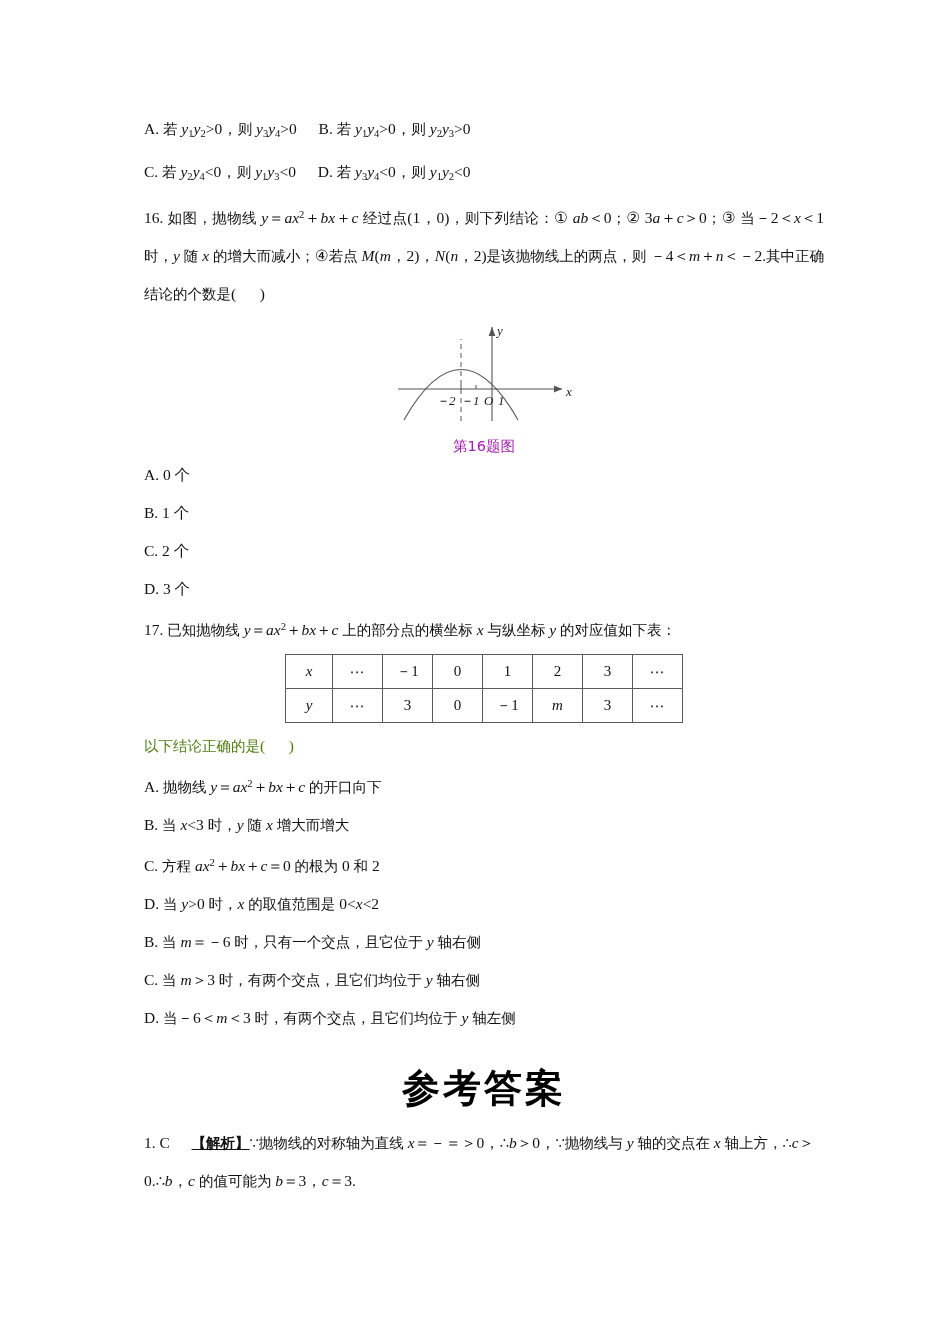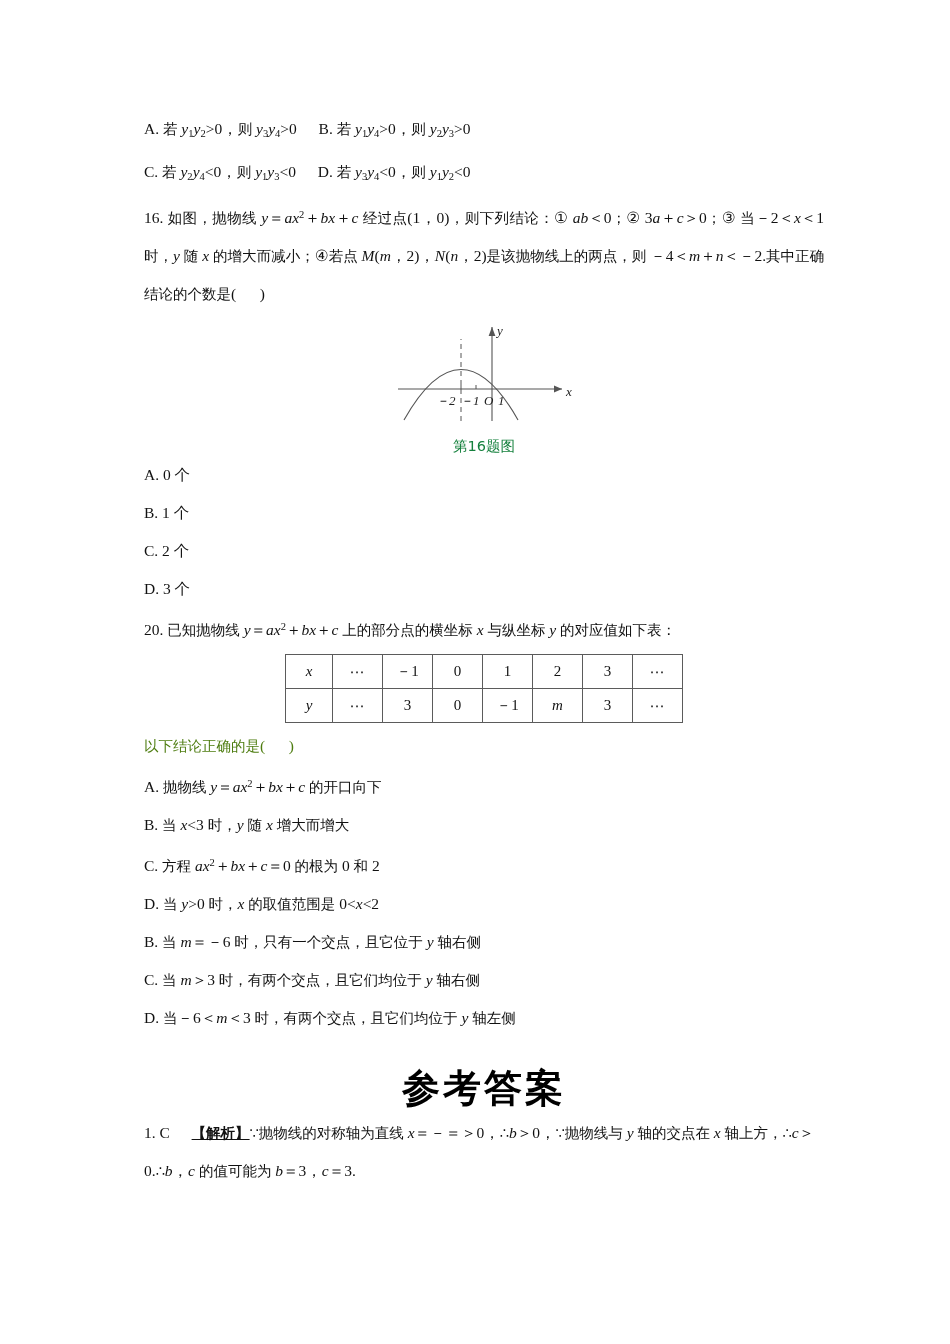--- a/index.html
+++ b/index.html
@@ -71,21 +71,21 @@
   .figure-wrap {
     width: 100%;
     text-align: center;
     margin-top: 4px;
   }
   .figure-caption {
     text-align: center;
     font-size: 14.5px;
     font-family: "DejaVu Sans", "Liberation Sans", sans-serif;
     margin-top: 6px;
-    color: #15803d;
+    color: #a21caf;
   }
 
   
   .table-wrap {
     width: 100%;
     display: flex;
     justify-content: center;
     margin-top: 6px;
     margin-bottom: 4px;
   }
@@ -110,20 +110,21 @@
 
   
   .answers-title {
     text-align: center;
     font-family: "DejaVu Sans", "Liberation Sans", sans-serif;
     font-weight: bold;
     font-size: 38px;
     letter-spacing: 3px;
     color: #000;
     margin-top: 26px;
+    margin-bottom: 10px;
   }
   .ans-line {
     font-size: 15.5px;
     line-height: 38px;
     color: #111;
   }
   .bold-cn {
     font-family: "DejaVu Sans", "Liberation Sans", sans-serif;
     font-weight: bold;
     font-size: 14.5px;
@@ -183,21 +184,21 @@
       </svg>
       <div class="figure-caption">第16题图</div>
     </div>
 
     <div class="opt">A. 0 个</div>
     <div class="opt">B. 1 个</div>
     <div class="opt">C. 2 个</div>
     <div class="opt">D. 3 个</div>
 
     <div class="para">
-      <span class="q-num">20.</span>
+      <span class="q-num">17.</span>
       <span class="cn">已知抛物线</span>
       <i>y</i>＝<i>ax</i><sup>2</sup>＋<i>bx</i>＋<i>c</i>
       <span class="cn">上的部分点的横坐标</span> <i>x</i> <span class="cn">与纵坐标</span> <i>y</i> <span class="cn">的对应值如下表：</span>
     </div>
 
     <div class="table-wrap">
       <table class="vals">
         <tbody>
             <tr>
           <td class="hdr">x</td>

